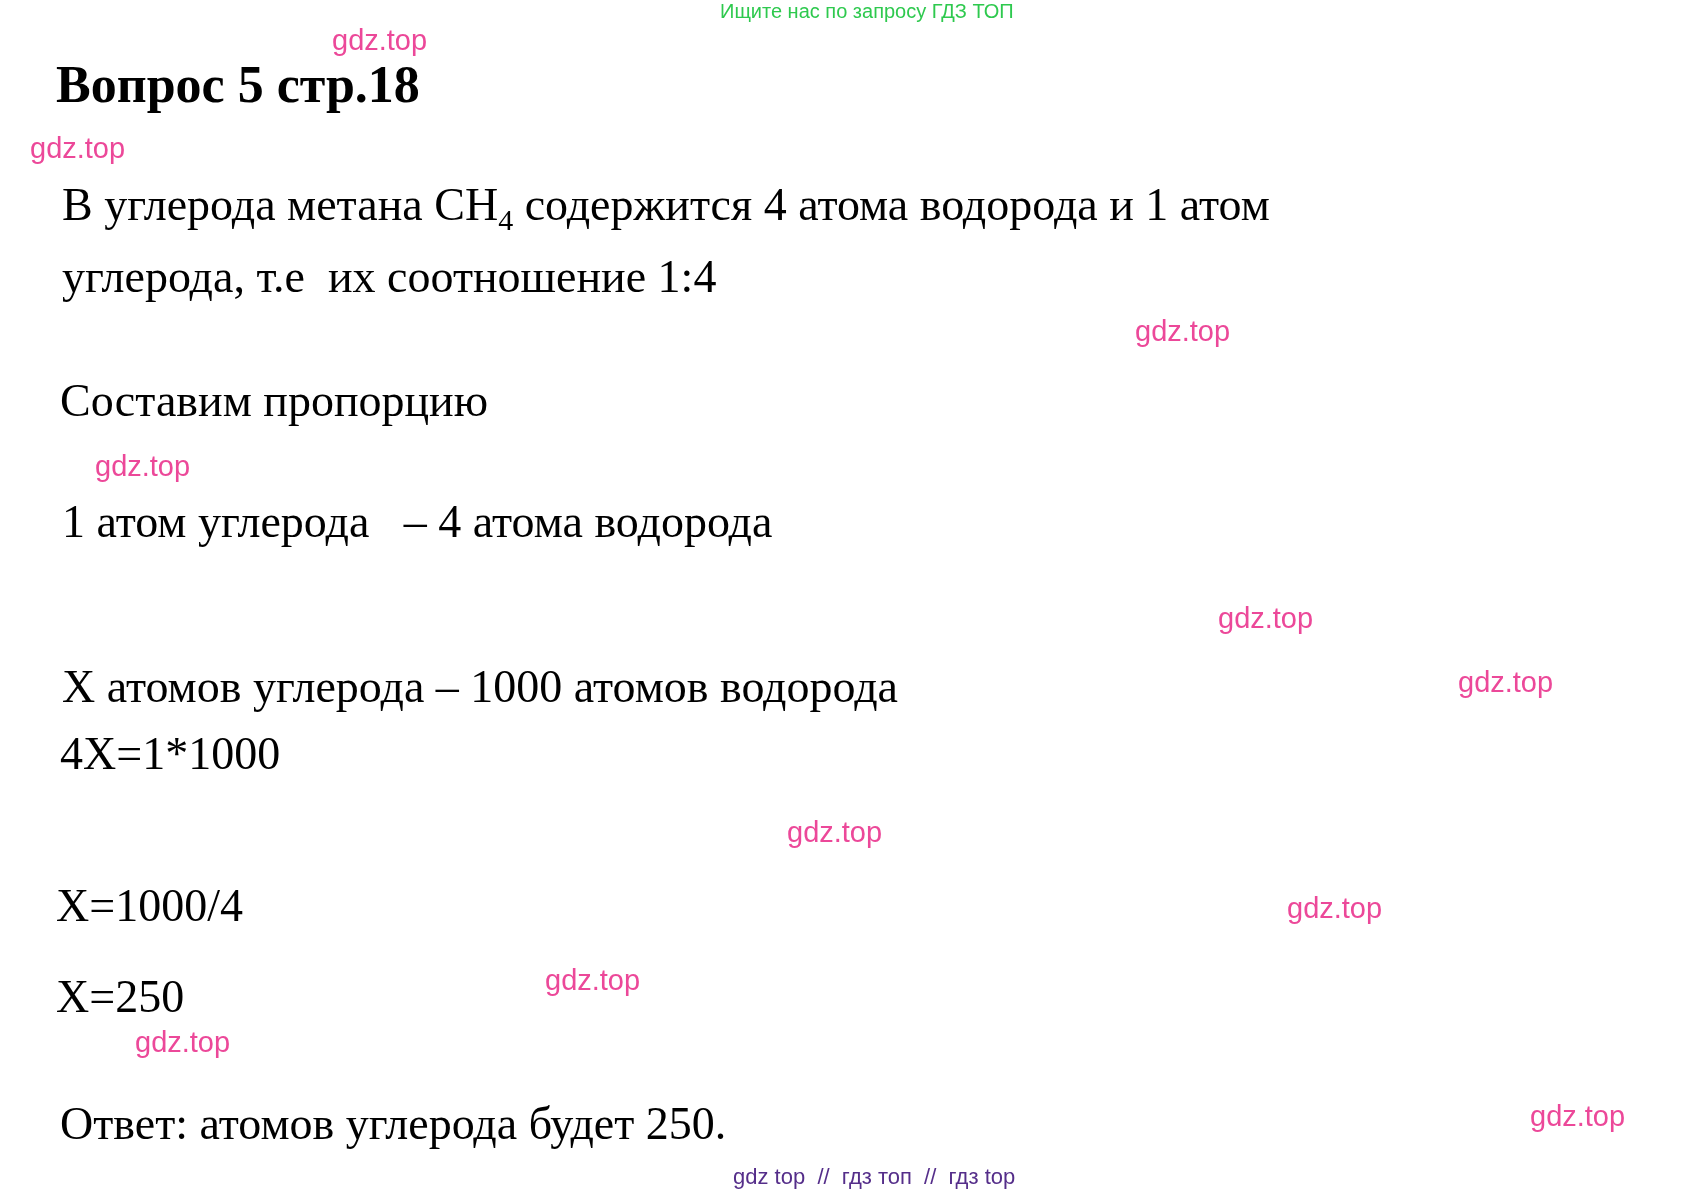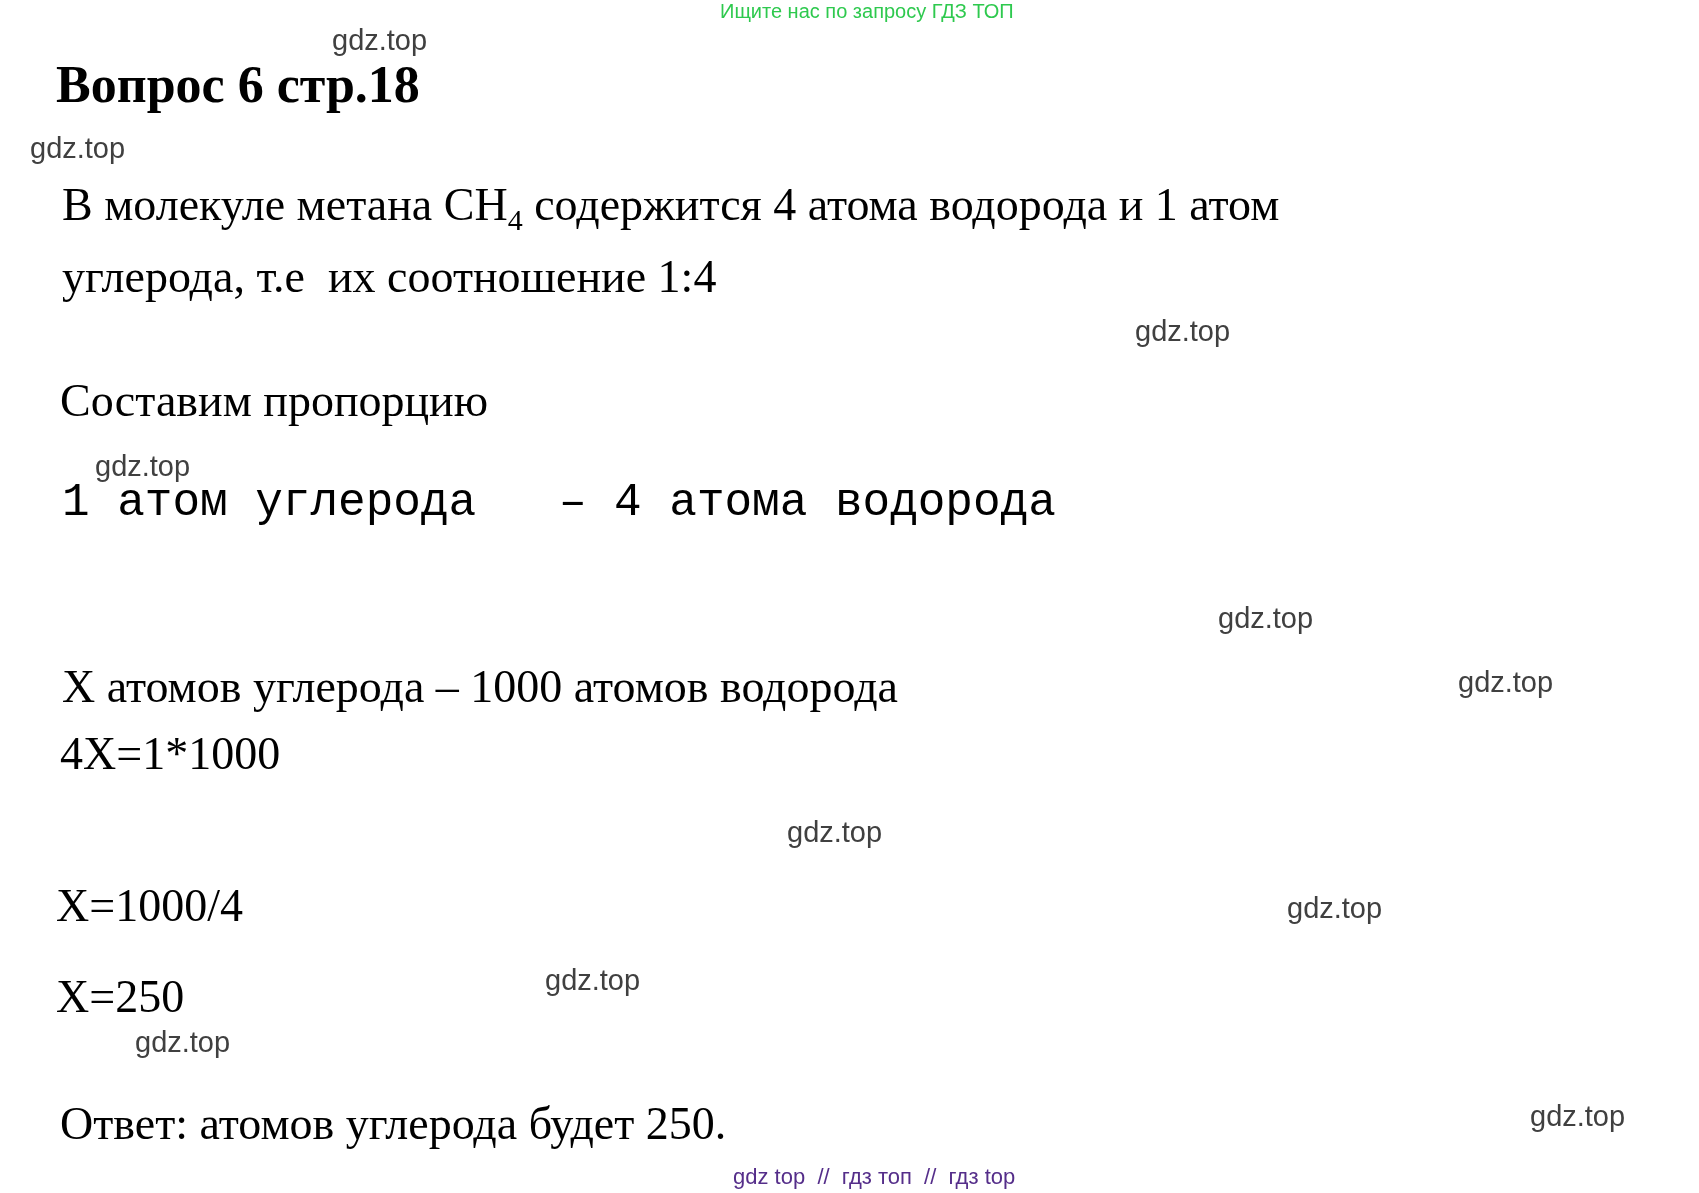--- a/index.html
+++ b/index.html
@@ -22,21 +22,21 @@
     left: 720px;
     font-family: "Liberation Sans", sans-serif;
     font-size: 20px;
     font-weight: 500;
     white-space: pre;
   }
   .wm {
     position: absolute;
     font-family: "Liberation Sans", sans-serif;
     font-size: 29px;
-    color: #404040;
+    color: #ec4899;
     white-space: pre;
     line-height: 1;
   }
   .bodyline {
     position: absolute;
     font-family: "Liberation Serif", serif;
     font-size: 46px;
     color: #000000;
     white-space: pre;
     line-height: 1.1;
@@ -71,29 +71,29 @@
   <span class="wm" style="left:1135px;top:317px;">gdz.top</span>
   <span class="wm" style="left:95px;  top:452px;">gdz.top</span>
   <span class="wm" style="left:1218px;top:604px;">gdz.top</span>
   <span class="wm" style="left:1458px;top:668px;">gdz.top</span>
   <span class="wm" style="left:787px; top:818px;">gdz.top</span>
   <span class="wm" style="left:1287px;top:894px;">gdz.top</span>
   <span class="wm" style="left:545px; top:966px;">gdz.top</span>
   <span class="wm" style="left:135px; top:1028px;">gdz.top</span>
   <span class="wm" style="left:1530px;top:1102px;">gdz.top</span>
 
-  <div class="bodyline title" style="left:56px; top:56px;">Вопрос 6 стр.18</div>
+  <div class="bodyline title" style="left:56px; top:56px;">Вопрос 5 стр.18</div>
 
-  <div class="bodyline" style="left:62px; top:180px;"><span>В молекуле метана CH</span><sub>4</sub><span> содержится 4 атома водорода и 1 атом</span></div>
+  <div class="bodyline" style="left:62px; top:180px;"><span>В углерода метана CH</span><sub>4</sub><span> содержится 4 атома водорода и 1 атом</span></div>
 
   <div class="bodyline" style="left:62px; top:252px;">углерода, т.е  их соотношение 1:4</div>
 
   <div class="bodyline" style="left:60px; top:376px;">Составим пропорцию</div>
 
-  <div class="bodyline" style="left:62px; top:478px;font-family:Liberation Mono, monospace;">1 атом углерода   – 4 атома водорода</div>
+  <div class="bodyline" style="left:62px; top:497px;">1 атом углерода   – 4 атома водорода</div>
 
   <div class="bodyline" style="left:62px; top:618px;margin-top:44px;">X атомов углерода – 1000 атомов водорода</div>
 
   <div class="bodyline" style="left:60px; top:729px;">4X=1*1000</div>
 
   <div class="bodyline" style="left:56px; top:849px;margin-top:32px;">X=1000/4</div>
 
   <div class="bodyline" style="left:56px; top:972px;">X=250</div>
 
   <div class="bodyline" style="left:60px; top:1087px;margin-top:12px;">Ответ: атомов углерода будет 250.</div>

